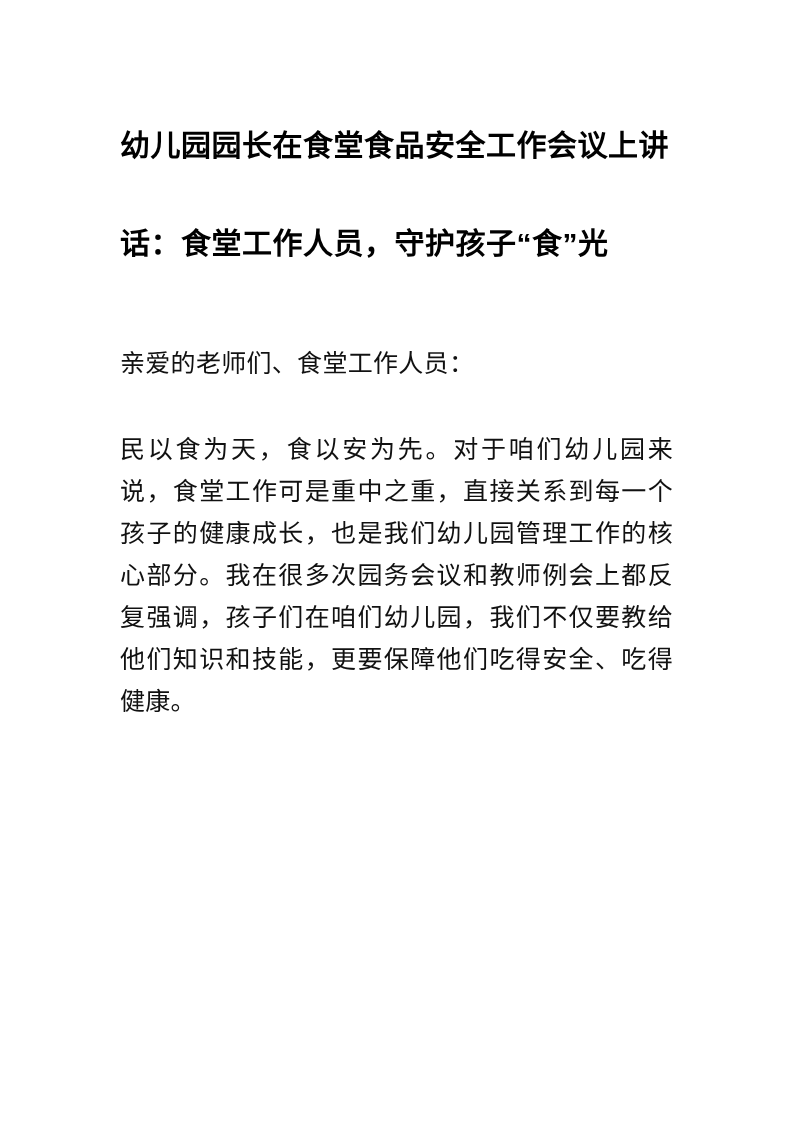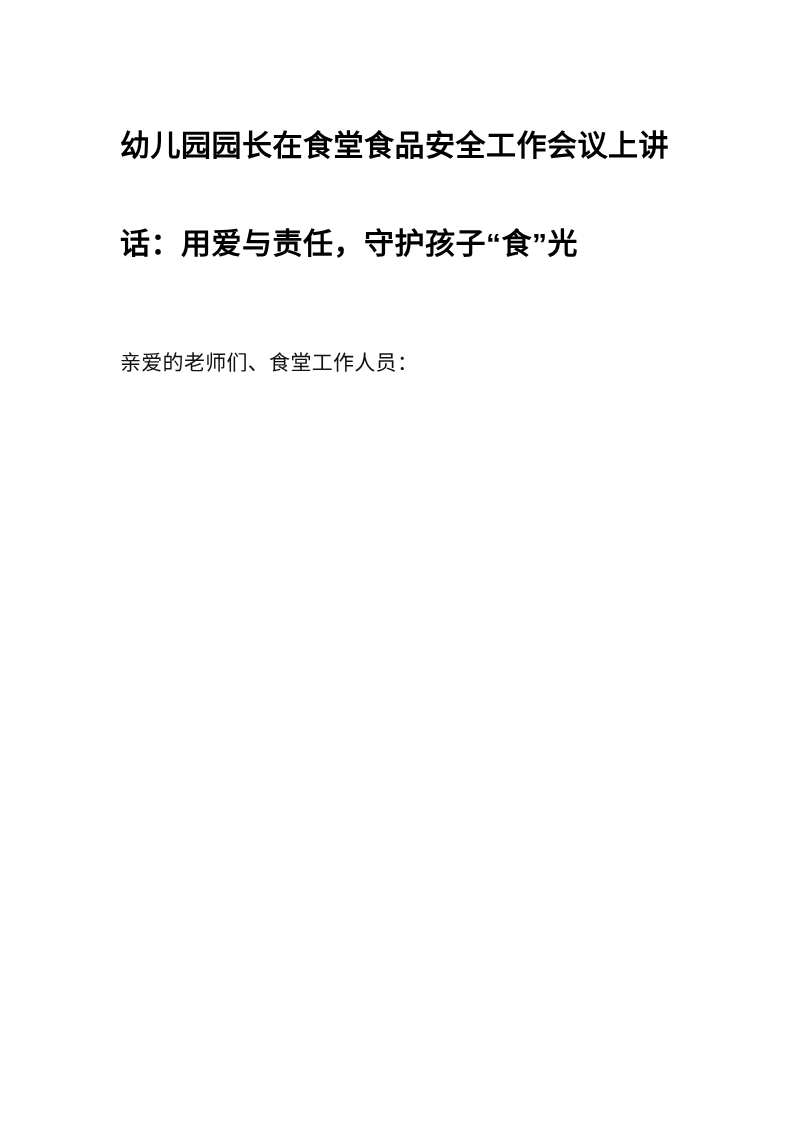--- a/index.html
+++ b/index.html
@@ -25,35 +25,36 @@
     line-height: 98px;
     text-align: left;
     color: #000000;
     letter-spacing: 0.5px;
   }
   .doc-body {
     margin-top: 49px;
   }
   .doc-body p {
     margin: 0 0 44px 0;
-    font-size: 21px;
+    font-size: 25px;
     line-height: 42px;
     color: #111111;
     text-align: justify;
     text-justify: inter-character;
     letter-spacing: 0.3px;
   }
 </style>
 </head>
 <body>
 
 <div class="page">
 
   <div class="doc-title">
     <div>幼儿园园长在食堂食品安全工作会议上讲</div>
-    <div>话：用爱与责任，守护孩子“食”光</div>
+    <div>话：食堂工作人员，守护孩子“食”光</div>
   </div>
 
   <div class="doc-body">
     <p>亲爱的老师们、食堂工作人员：</p>
+    <p>民以食为天，食以安为先。对于咱们幼儿园来说，食堂工作可是重中之重，直接关系到每一个孩子的健康成长，也是我们幼儿园管理工作的核心部分。我在很多次园务会议和教师例会上都反复强调，孩子们在咱们幼儿园，我们不仅要教给他们知识和技能，更要保障他们吃得安全、吃得健康。</p>
   </div>
 
 </div>
 
 </body></html>

